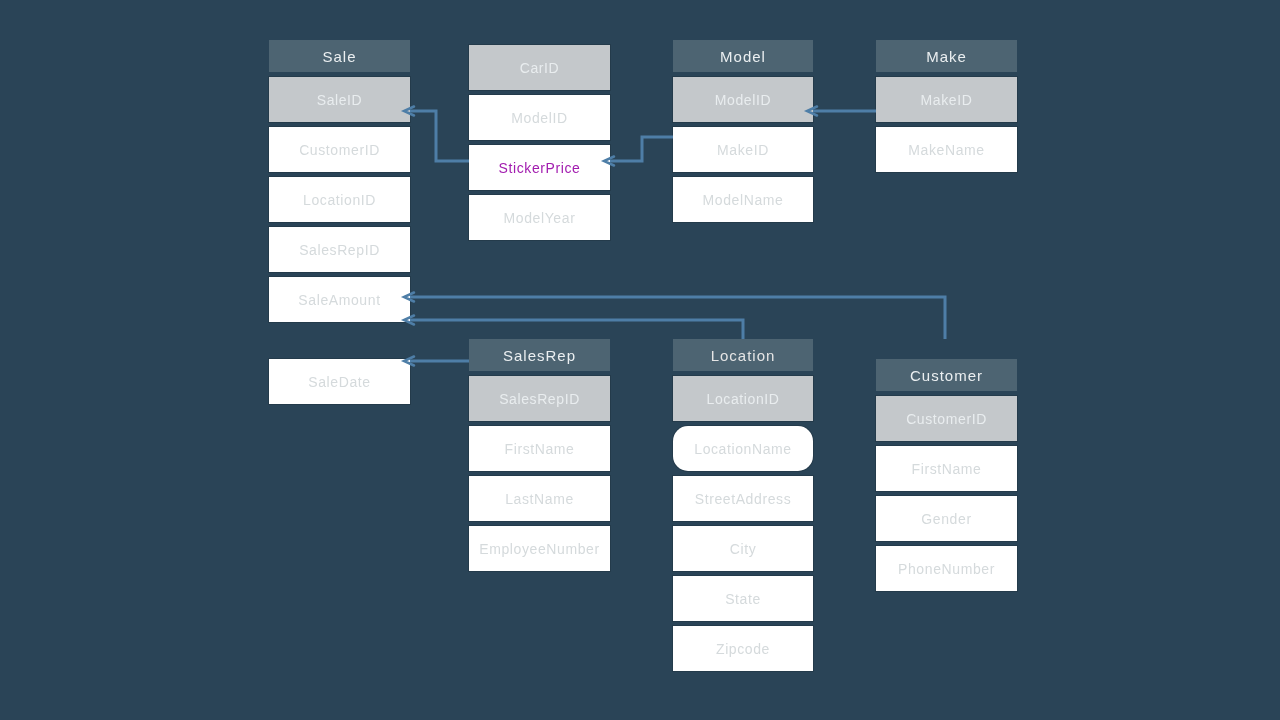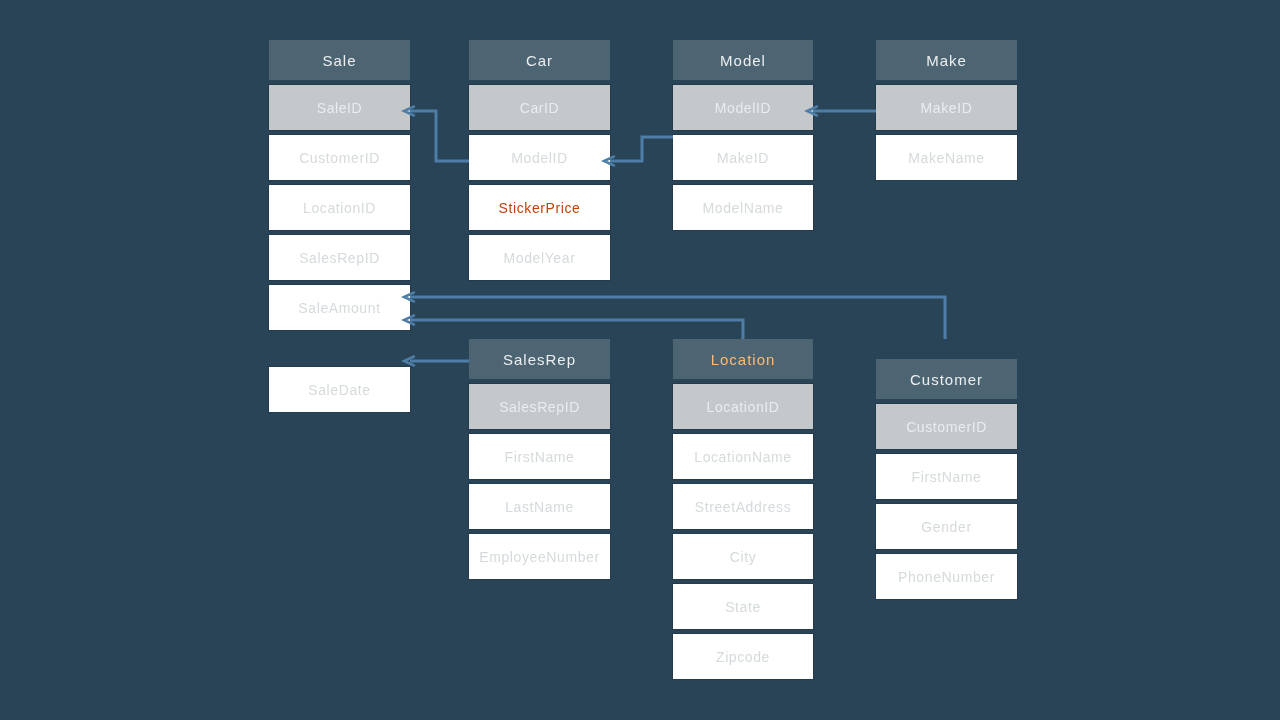--- a/index.html
+++ b/index.html
@@ -5,21 +5,21 @@
   html, body { margin: 0; padding: 0; }
   body { font-family: "Liberation Sans", "DejaVu Sans", sans-serif; }
   #canvas {
     position: relative;
     width: 1280px;
     height: 720px;
     overflow: hidden;
   }
   .table { position: absolute; }
   .tbl-header {
-    height: 40px;
+    height: 32px;
     display: flex;
     align-items: center;
     justify-content: center;
     font-size: 15px;
     letter-spacing: 1px;
     font-weight: 400;
   }
   .tbl-row {
     height: 45px;
     margin-top: 5px;
@@ -45,24 +45,23 @@
     <div class="table" style="left: 269px; top: 40px; width: 141px;">
       <div class="tbl-header" style="background: rgb(77, 100, 114); color: rgb(235, 239, 241);">Sale</div>
       <div class="tbl-row key" style="background: rgb(196, 200, 203); color: rgb(233, 237, 239);">SaleID</div>
       <div class="tbl-row" style="background: rgb(255, 255, 255); color: rgb(213, 218, 220);">CustomerID</div>
       <div class="tbl-row" style="background: rgb(255, 255, 255); color: rgb(213, 218, 220);">LocationID</div>
       <div class="tbl-row" style="background: rgb(255, 255, 255); color: rgb(213, 218, 220);">SalesRepID</div>
       <div class="tbl-row" style="background: rgb(255, 255, 255); color: rgb(213, 218, 220);">SaleAmount</div>
       <div class="tbl-row" style="background: rgb(255, 255, 255); color: rgb(213, 218, 220); margin-top: 37px;">SaleDate</div>
     </div>
     <div class="table" style="left: 469px; top: 40px; width: 141px;">
-      <div class="tbl-header" style="background: rgb(77, 100, 114); color: rgb(235, 239, 241);">Car</div>
       <div class="tbl-row key" style="background: rgb(196, 200, 203); color: rgb(233, 237, 239);">CarID</div>
       <div class="tbl-row" style="background: rgb(255, 255, 255); color: rgb(213, 218, 220);">ModelID</div>
-      <div class="tbl-row" style="background: rgb(255, 255, 255); color: #c2410c;">StickerPrice</div>
+      <div class="tbl-row" style="background: rgb(255, 255, 255); color: #a21caf;">StickerPrice</div>
       <div class="tbl-row" style="background: rgb(255, 255, 255); color: rgb(213, 218, 220);">ModelYear</div>
     </div>
     <div class="table" style="left: 673px; top: 40px; width: 140px;">
       <div class="tbl-header" style="background: rgb(77, 100, 114); color: rgb(235, 239, 241);">Model</div>
       <div class="tbl-row key" style="background: rgb(196, 200, 203); color: rgb(233, 237, 239);">ModelID</div>
       <div class="tbl-row" style="background: rgb(255, 255, 255); color: rgb(213, 218, 220);">MakeID</div>
       <div class="tbl-row" style="background: rgb(255, 255, 255); color: rgb(213, 218, 220);">ModelName</div>
     </div>
     <div class="table" style="left: 876px; top: 40px; width: 141px;">
       <div class="tbl-header" style="background: rgb(77, 100, 114); color: rgb(235, 239, 241);">Make</div>
@@ -70,23 +69,23 @@
       <div class="tbl-row" style="background: rgb(255, 255, 255); color: rgb(213, 218, 220);">MakeName</div>
     </div>
     <div class="table" style="left: 469px; top: 339px; width: 141px;">
       <div class="tbl-header" style="background: rgb(77, 100, 114); color: rgb(235, 239, 241); text-align: center;">SalesRep</div>
       <div class="tbl-row key" style="background: rgb(196, 200, 203); color: rgb(233, 237, 239);">SalesRepID</div>
       <div class="tbl-row" style="background: rgb(255, 255, 255); color: rgb(213, 218, 220);">FirstName</div>
       <div class="tbl-row" style="background: rgb(255, 255, 255); color: rgb(213, 218, 220);">LastName</div>
       <div class="tbl-row" style="background: rgb(255, 255, 255); color: rgb(213, 218, 220);">EmployeeNumber</div>
     </div>
     <div class="table" style="left: 673px; top: 339px; width: 140px;">
-      <div class="tbl-header" style="background: rgb(77, 100, 114); color: #fdba74;">Location</div>
+      <div class="tbl-header" style="background: rgb(77, 100, 114); color: #e5e5e5;">Location</div>
       <div class="tbl-row key" style="background: rgb(196, 200, 203); color: rgb(233, 237, 239);">LocationID</div>
-      <div class="tbl-row" style="background: rgb(255, 255, 255); color: rgb(213, 218, 220);">LocationName</div>
+      <div class="tbl-row" style="background: rgb(255, 255, 255); color: rgb(213, 218, 220); border-radius: 15px;">LocationName</div>
       <div class="tbl-row" style="background: rgb(255, 255, 255); color: rgb(213, 218, 220);">StreetAddress</div>
       <div class="tbl-row" style="background: rgb(255, 255, 255); color: rgb(213, 218, 220);">City</div>
       <div class="tbl-row" style="background: rgb(255, 255, 255); color: rgb(213, 218, 220);">State</div>
       <div class="tbl-row" style="background: rgb(255, 255, 255); color: rgb(213, 218, 220);">Zipcode</div>
     </div>
     <div class="table" style="left: 876px; top: 359px; width: 141px;">
       <div class="tbl-header" style="background: rgb(77, 100, 114); color: rgb(235, 239, 241);">Customer</div>
       <div class="tbl-row key" style="background: rgb(196, 200, 203); color: rgb(233, 237, 239);">CustomerID</div>
       <div class="tbl-row" style="background: rgb(255, 255, 255); color: rgb(213, 218, 220);">FirstName</div>
       <div class="tbl-row" style="background: rgb(255, 255, 255); color: rgb(213, 218, 220);">Gender</div>

